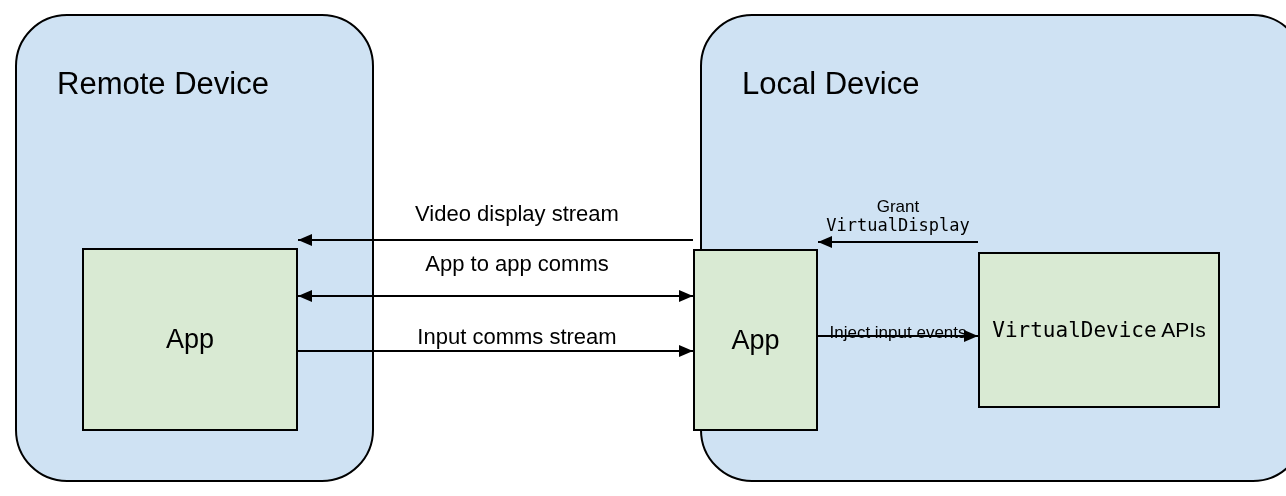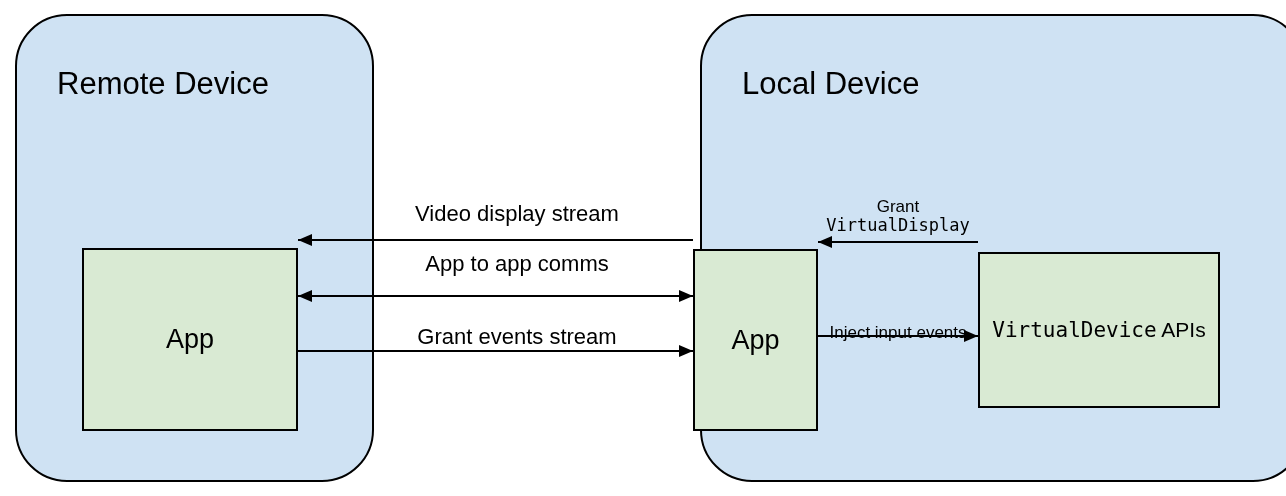--- a/index.html
+++ b/index.html
@@ -101,21 +101,21 @@
   <div class="ah left" style="left:298px; top:234px;"></div>
   <div class="lbl mid" style="top:202px;">Video display stream</div>
 
   <div class="hline" style="left:298px; top:295px; width:395px;"></div>
   <div class="ah left" style="left:298px; top:290px;"></div>
   <div class="ah right" style="left:679px; top:290px;"></div>
   <div class="lbl mid" style="top:252px;text-align:center;">App to app comms</div>
 
   <div class="hline" style="left:298px; top:350px; width:395px;"></div>
   <div class="ah right" style="left:679px; top:345px;"></div>
-  <div class="lbl mid" style="top:325px;">Grant events stream</div>
+  <div class="lbl mid" style="top:325px;">Input comms stream</div>
 
   <div class="hline" style="left:818px; top:241px; width:160px;"></div>
   <div class="ah left" style="left:818px; top:236px;"></div>
   <div class="lbl side" style="top:198px;">
     <div>Grant</div>
     <div class="mono">VirtualDisplay</div>
   </div>
 
   <div class="hline" style="left:818px; top:335px; width:160px;"></div>
   <div class="ah right" style="left:964px; top:330px;"></div>

